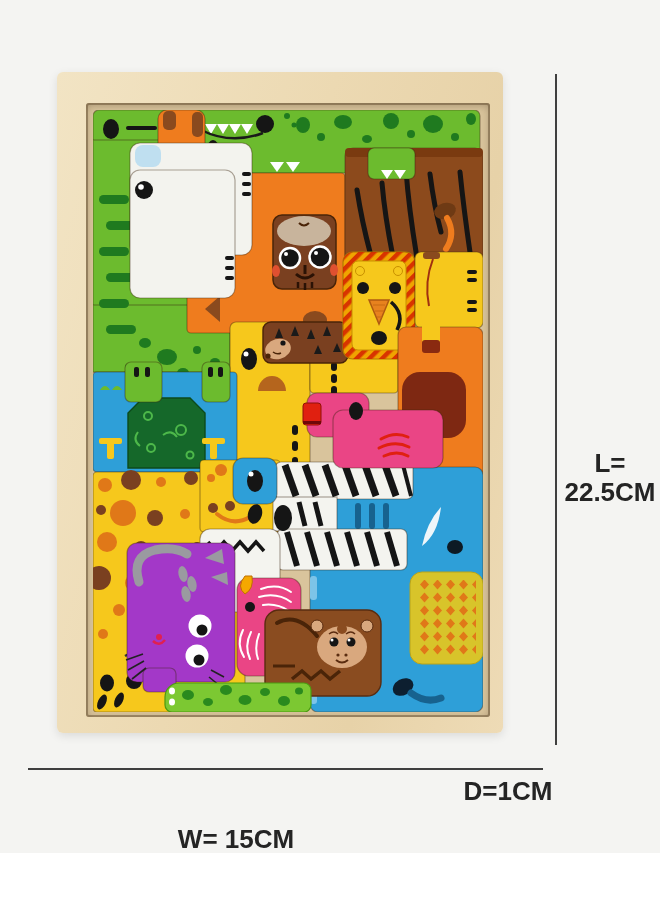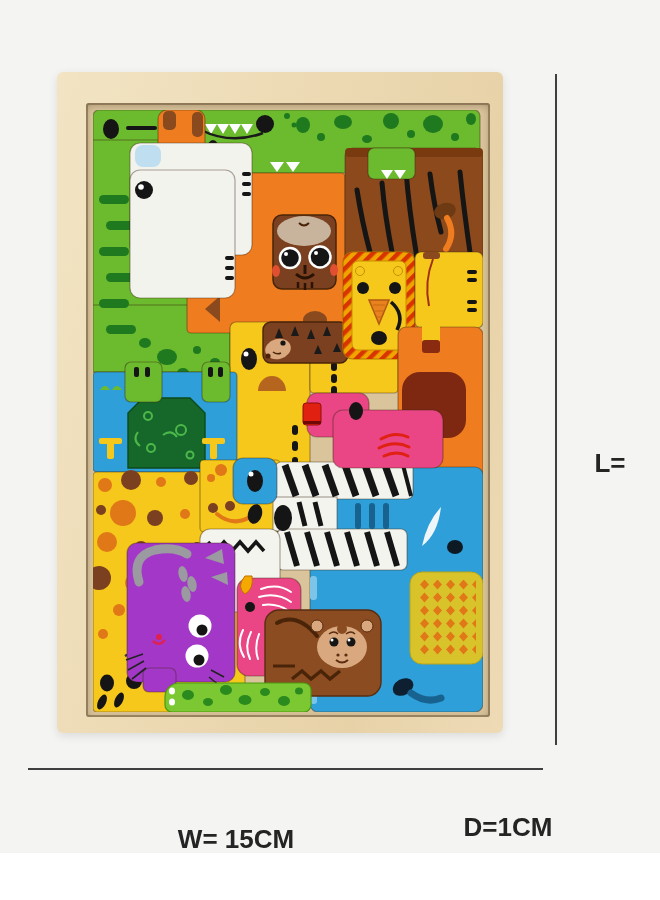--- a/index.html
+++ b/index.html
@@ -24,21 +24,21 @@
   .board{position:absolute;left:93px;top:110px;width:390px;height:602px;display:block;}
   svg .pc{stroke:rgba(58,34,12,.40);stroke-width:1.2px;}
   .dim-v{position:absolute;left:555px;top:74px;width:2px;height:671px;background:#3f3f3f;}
   .dim-h{position:absolute;left:28px;top:768px;width:515px;height:2px;background:#3f3f3f;}
   .dim-label{
     position:absolute;color:#242424;font-weight:600;font-size:26px;line-height:29px;
     text-align:center;white-space:nowrap;
   }
   .label-l{left:560px;top:449px;width:100px;}
   .label-w{left:146px;top:777px;width:180px;margin-top:48px;}
-  .label-d{left:453px;top:777px;width:110px;margin-top:36px;}
+  .label-d{left:453px;top:777px;width:110px;}
 </style>
 </head>
 <body>
 
 <div class="stage">
 
   <div class="frame">
     <div class="well"></div>
   </div>
 
@@ -426,18 +426,19 @@
       <ellipse cx="79" cy="581" rx="3" ry="3.5" fill="#ffffff"></ellipse>
       <ellipse cx="79" cy="592" rx="3" ry="3.5" fill="#ffffff"></ellipse>
     </g>
   </svg>
 
   <div class="dim-v"></div>
   <div class="dim-h"></div>
 
   <div class="dim-label label-l">
     <div>L=</div>
+    <div>22.5CM</div>
   </div>
   <div class="dim-label label-w">W= 15CM</div>
   <div class="dim-label label-d">D=1CM</div>
 
   <div class="bottom-band"></div>
 </div>
 
 </body></html>

